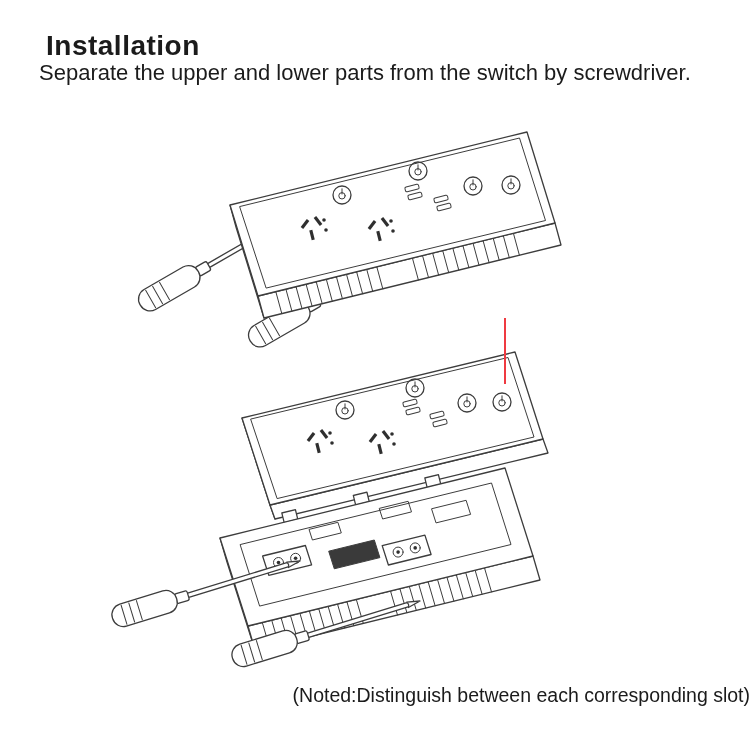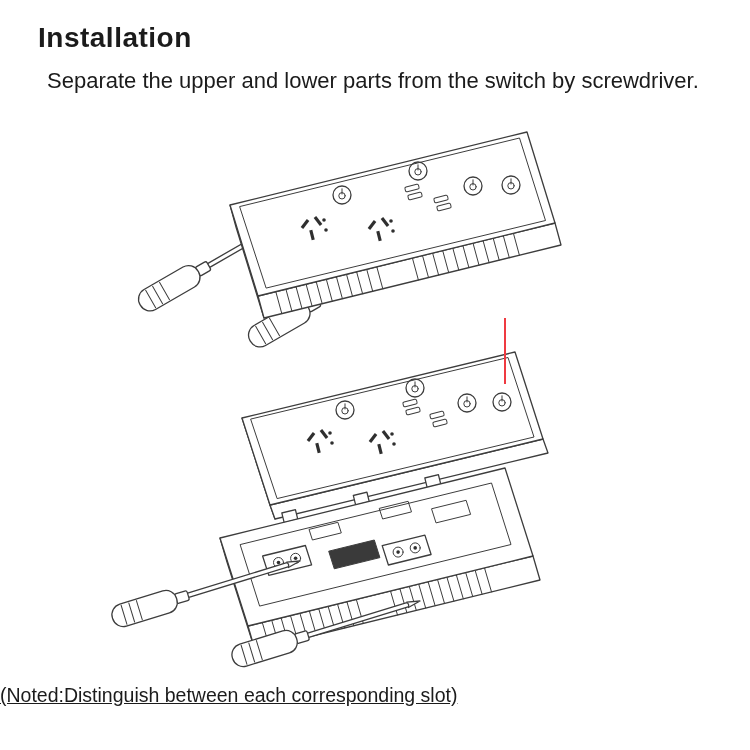--- a/index.html
+++ b/index.html
@@ -2,44 +2,44 @@
 <html style="--ink: #1b1b1b; --accent-red: #ef3a41; --line-art: #3d3d3d;"><head>
 <meta charset="utf-8">
 <style>
   :root { --ink:#1b1b1b; --accent-red:#ef3a41; --line-art:#3d3d3d; }
   html,body { margin:0; padding:0; background:#fff; }
   .page {
     position:relative; width:750px; height:750px; background:#ffffff;
     font-family:"Liberation Sans", sans-serif; color:var(--ink); overflow:hidden;
   }
   .page-title {
-    position:absolute; left:38px; top:22px; margin:0;
+    position:absolute; left:38px; top:22px; margin:8px;
     font-size:28px; font-weight:700; letter-spacing:0.5px; color:var(--ink);
   }
   .subtitle {
-    position:absolute; left:39px; top:60px; margin:8px;
+    position:absolute; left:39px; top:60px; margin:0;
     font-size:22px; color:var(--ink); white-space:nowrap;
   }
   .diagram-svg { position:absolute; left:0; top:0; }
   .la { fill:none; stroke:var(--line-art); stroke-width:1.3; stroke-linecap:round; stroke-linejoin:round; }
   .thin { stroke-width:1; }
   .fill-white { fill:#ffffff; }
   .dk { fill:#2f2f2f; stroke:none; }
   .dkblock { fill:#3a3a3a; stroke:var(--line-art); }
   .see-note-line {
     position:absolute; left:504px; top:318px; width:2px; height:66px;
     background:var(--accent-red);
   }
   .see-note {
     position:absolute; left:517px; top:330px; width:122px;
     font-size:19px; line-height:1.3; color:var(--ink);
   }
   .caption {
     position:absolute; left:0; top:684px; width:100%; margin:0;
-    text-align:left; font-size:19.5px; color:var(--ink);text-decoration:underline;
+    text-align:right; font-size:19.5px; color:var(--ink);
   }
 </style>
 </head>
 <body>
 
 <div class="page">
 
   <h1 class="page-title">Installation</h1>
   <p class="subtitle">Separate the upper and lower parts from the switch by screwdriver.</p>
 

